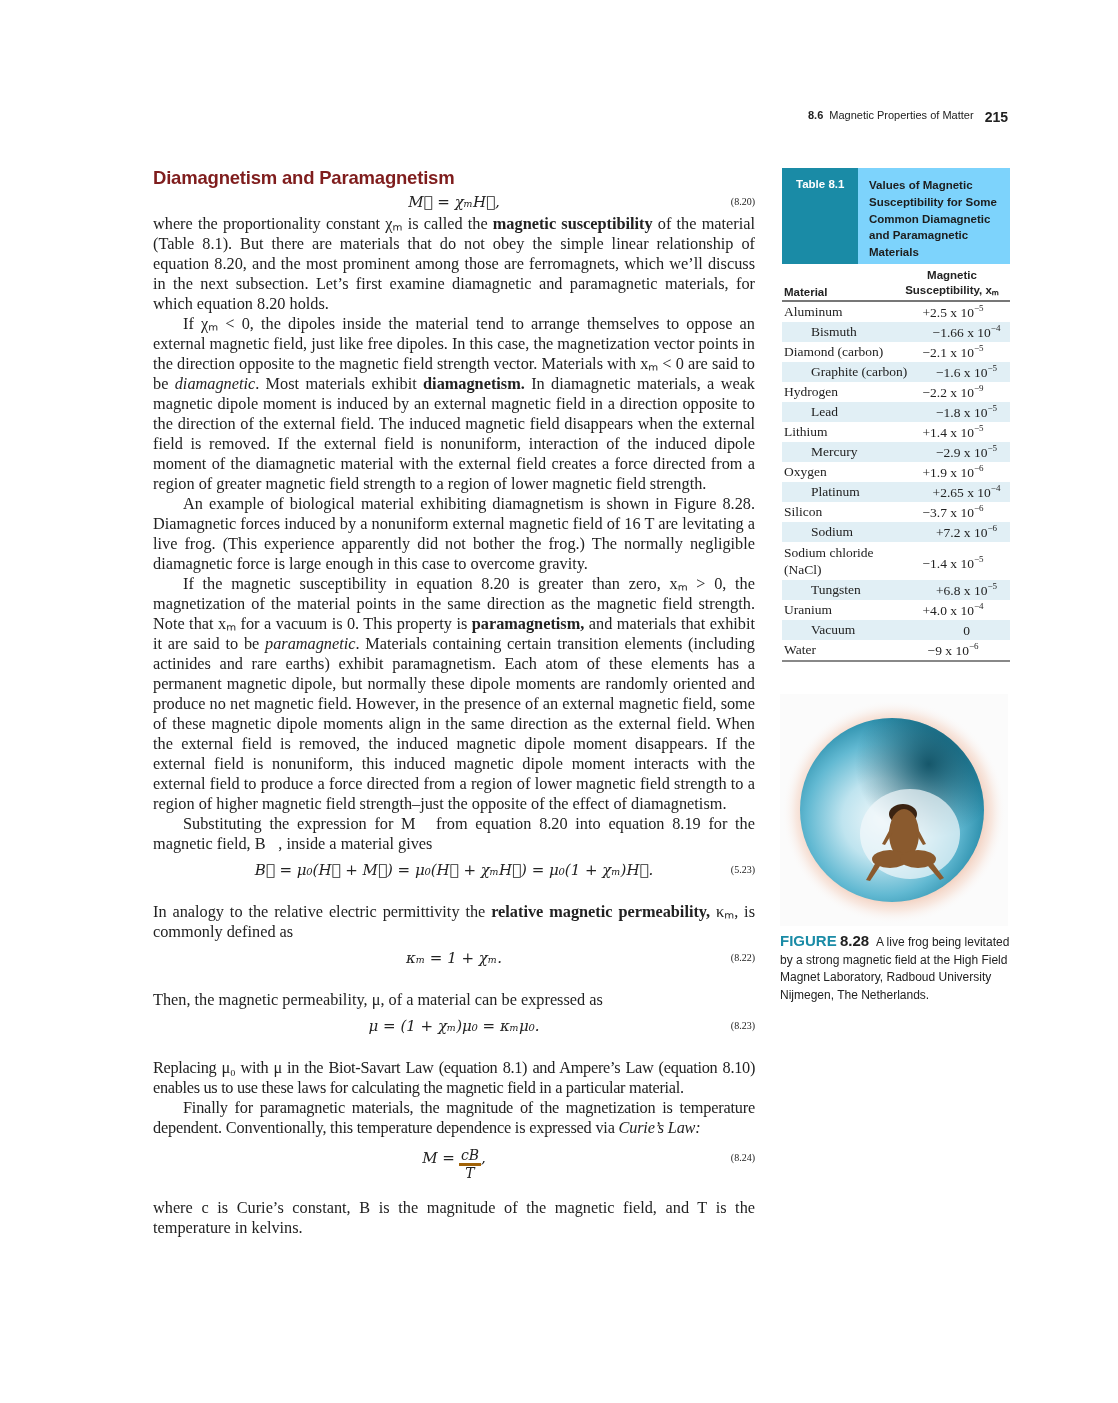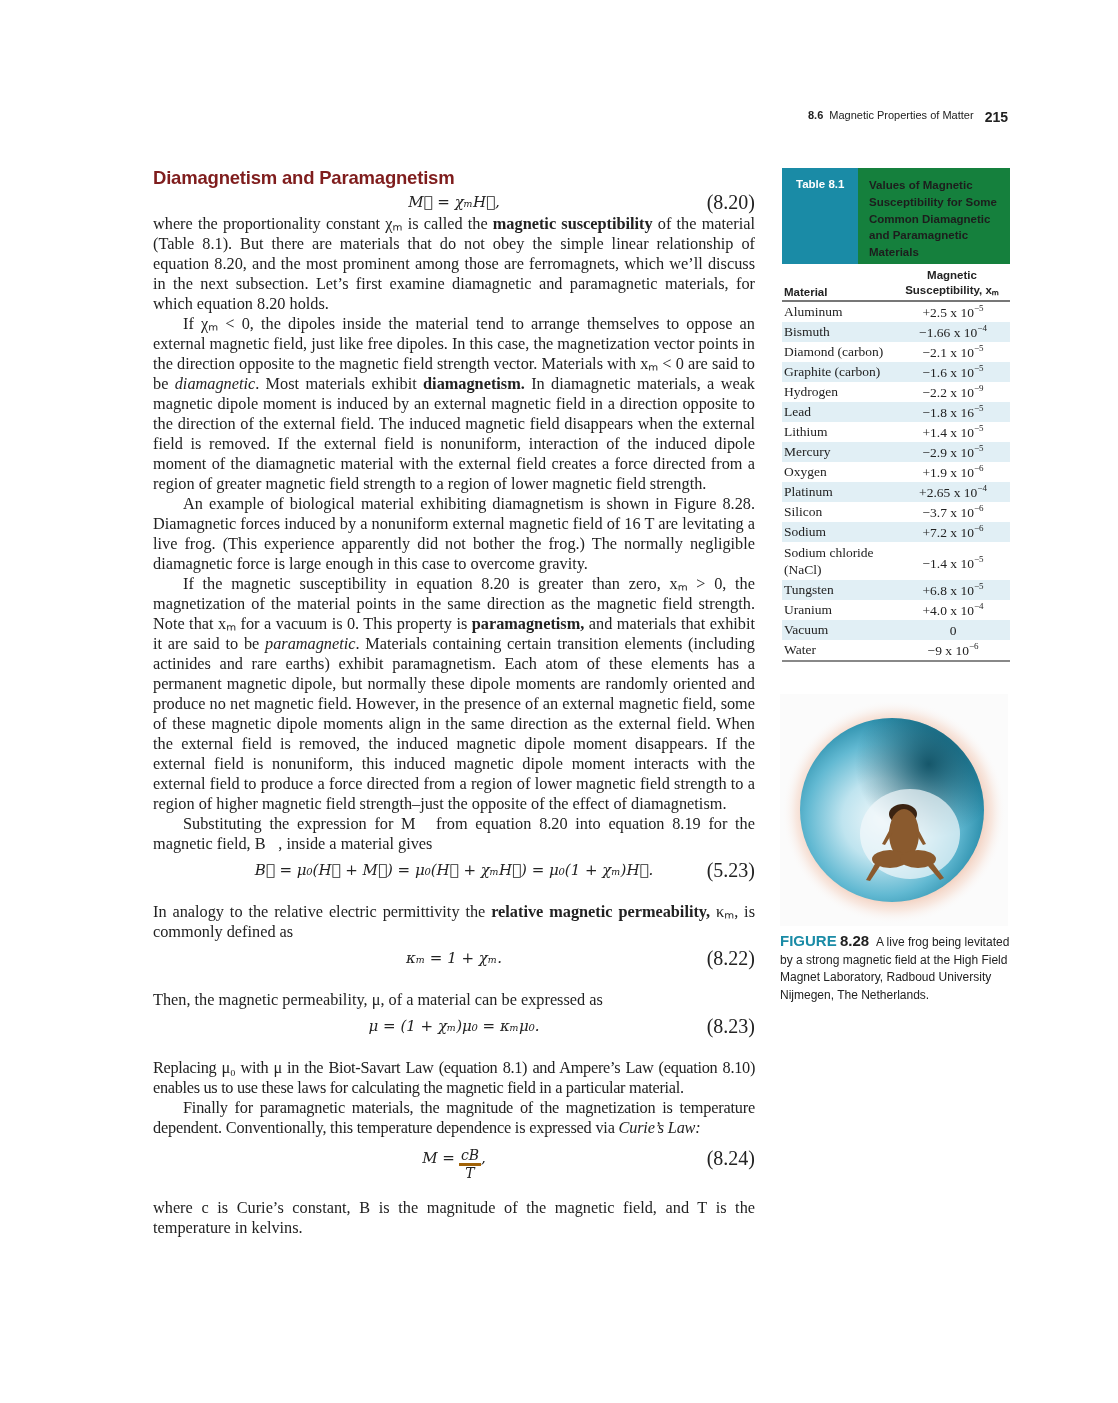--- a/index.html
+++ b/index.html
@@ -9,36 +9,36 @@
   .running-head { position:absolute; top:109px; left:808px; width:200px; font-size:11px; display:flex; align-items:flex-start; }
   .running-head .sec { font-weight:bold; margin-right:6px; }
   .running-head .title { flex:1; }
   .running-head .page { font-weight:bold; font-size:14px; }
 
   .main { position:absolute; left:153px; top:168px; width:602px; font-family:"Liberation Serif", serif; font-size:16.3px; line-height:20px; color:#222; }
   .main h2 { font-family:"Liberation Sans", sans-serif; font-size:18.5px; font-weight:bold; margin:0 0 4px 0; color:#7f1d1d; letter-spacing:-0.2px; }
   .main p { margin:0; text-align:justify; }
   .main p.indent { text-indent:30px; }
   .eq { display:flex; justify-content:center; position:relative; margin:0; height:22px; align-items:flex-start; font-family:"DejaVu Serif", serif; font-size:15px; font-style:italic; }
-  .eq .num { position:absolute; right:0; font-style:normal; font-family:"Liberation Serif", serif; font-size:20px; }
+  .eq .num { position:absolute; right:0; font-style:normal; font-family:"Liberation Serif", serif; font-size:10px; }
   .eq.big { height:36px; margin:6px 0; }
   .eq.frac { height:44px; margin:10px 0 6px 0; }
   .frac-wrap { display:inline-flex; flex-direction:column; align-items:center; vertical-align:middle; font-size:14px; line-height:15px; margin-left:4px; }
   .frac-wrap .top { border-bottom:3px solid #a16207; padding:0 2px; }
   b { font-weight:bold; }
 
   .table-wrap { position:absolute; left:782px; top:168px; width:228px; }
   .tbl-head { display:flex; height:96px; }
   .tbl-head .lbl { width:76px; background:#1a8ba6; color:#fff; font-family:"Liberation Sans", sans-serif; font-weight:bold; font-size:11.5px; padding:10px 0 0 14px; box-sizing:border-box; }
-  .tbl-head .cap { flex:1; background:#15803d; font-family:"Liberation Sans", sans-serif; font-weight:bold; font-size:11.5px; line-height:16.8px; padding:9px 8px 0 11px; box-sizing:border-box; color:#1d1d1d; }
+  .tbl-head .cap { flex:1; background:#7dd3fc; font-family:"Liberation Sans", sans-serif; font-weight:bold; font-size:11.5px; line-height:16.8px; padding:9px 8px 0 11px; box-sizing:border-box; color:#1d1d1d; }
   .col-head { display:flex; align-items:flex-end; height:38px; border-bottom:2px solid #777; font-family:"Liberation Sans", sans-serif; font-weight:bold; font-size:11.5px; padding-bottom:2px; box-sizing:border-box; }
   .col-head .c1 { width:110px; padding-left:2px; }
   .col-head .c2 { flex:1; text-align:center; line-height:15px; }
   .row { display:flex; align-items:center; height:20px; font-family:"Liberation Serif", serif; font-size:13.5px; color:#222; }
-  .row.alt { background:#e1eff5; }
+  .row.alt { background:#e1eff5;padding-left:27px; }
   .row.tall { height:38px; line-height:17px; }
   .row .c1 { width:112px; padding-left:2px; }
   .row .c2 { flex:1; text-align:center; }
   .row sup { font-size:9px; }
   .tbl-bottom { border-top:2px solid #888; }
 
   .photo { position:absolute; left:780px; top:694px; width:228px; height:232px; background:#fbfbfb; overflow:hidden; }
   .caption { position:absolute; left:780px; top:932px; width:235px; font-family:"Liberation Sans", sans-serif; font-size:12px; line-height:17.5px; color:#222; }
   .caption .fig { color:#1a8ba6; font-weight:bold; font-size:15px; }
   .caption .fignum { color:#222; font-weight:bold; font-size:15px; margin-right:4px; }
@@ -119,21 +119,21 @@
       <div class="row alt">
         <div class="c1">Graphite (carbon)</div>
         <div class="c2"><span>−1.6 x 10</span><sup>−5</sup></div>
       </div>
       <div class="row">
         <div class="c1">Hydrogen</div>
         <div class="c2"><span>−2.2 x 10</span><sup>−9</sup></div>
       </div>
       <div class="row alt">
         <div class="c1">Lead</div>
-        <div class="c2"><span>−1.8 x 16</span><sup>−5</sup></div>
+        <div class="c2"><span>−1.8 x 10</span><sup>−5</sup></div>
       </div>
       <div class="row">
         <div class="c1">Lithium</div>
         <div class="c2"><span>+1.4 x 10</span><sup>−5</sup></div>
       </div>
       <div class="row alt">
         <div class="c1">Mercury</div>
         <div class="c2"><span>−2.9 x 10</span><sup>−5</sup></div>
       </div>
       <div class="row">

